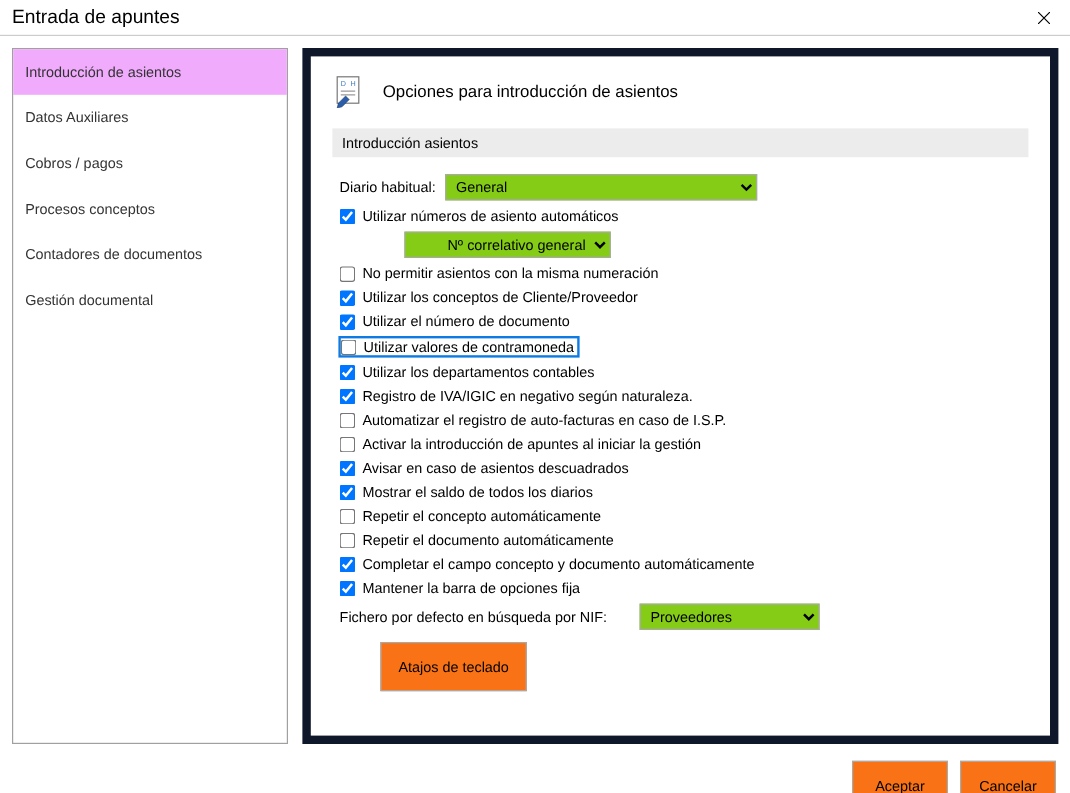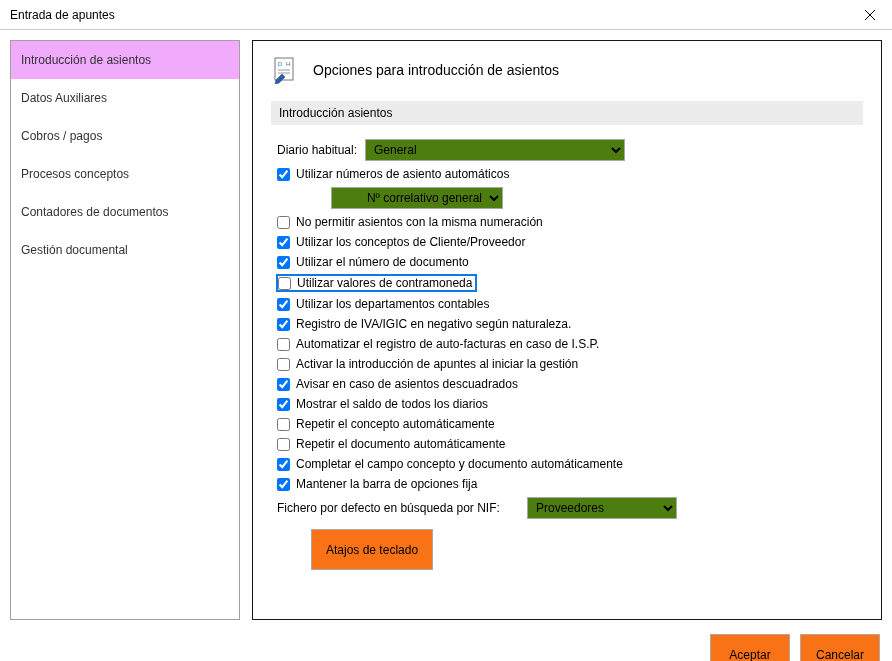--- a/index.html
+++ b/index.html
@@ -14,21 +14,21 @@
     overflow: hidden;
   }
   .titlebar {
     height: 30px;
     display: flex;
     align-items: center;
     justify-content: space-between;
     padding: 0 0 0 10px;
     border-bottom: 1px solid #ccc;
   }
-  .titlebar .title { font-size: 12px; }
+  .titlebar .title { font-size: 16px; }
   .close-btn {
     width: 45px; height: 30px;
     display: flex; align-items: center; justify-content: center;
     font-size: 14px;
     cursor: pointer;
   }
 
   .body-area {
     display: flex;
     padding: 10px;
@@ -45,21 +45,21 @@
     font-size: 12px;
     color: #333;
     cursor: pointer;
   }
   .sidebar-item.selected {
     background: #f0abfc;
   }
 
   .main {
     flex: 1;
-    border: 1px solid #0f172a;
+    border: 7px solid #0f172a;
     padding: 14px 18px;
     overflow-y: auto;
   }
   .header-row {
     display: flex;
     align-items: center;
     gap: 12px;
     margin-bottom: 16px;
   }
   .header-icon {
@@ -101,21 +101,21 @@
     display: inline-flex;
     align-items:center;
     gap:6px;
   }
 
   select {
     font-family: inherit;
     font-size: 12px;
     height: 22px;
     border: 1px solid #a9a9a9;
-    background: #4d7c0f;
+    background: #84cc16;
     padding: 1px 4px;
   }
   .btn {
     font-family: inherit;
     font-size: 12px;
     height: 41px;
     padding: 0 14px;
     border: 1px solid #a9a9a9;
     background: #f97316;
     cursor: pointer;

